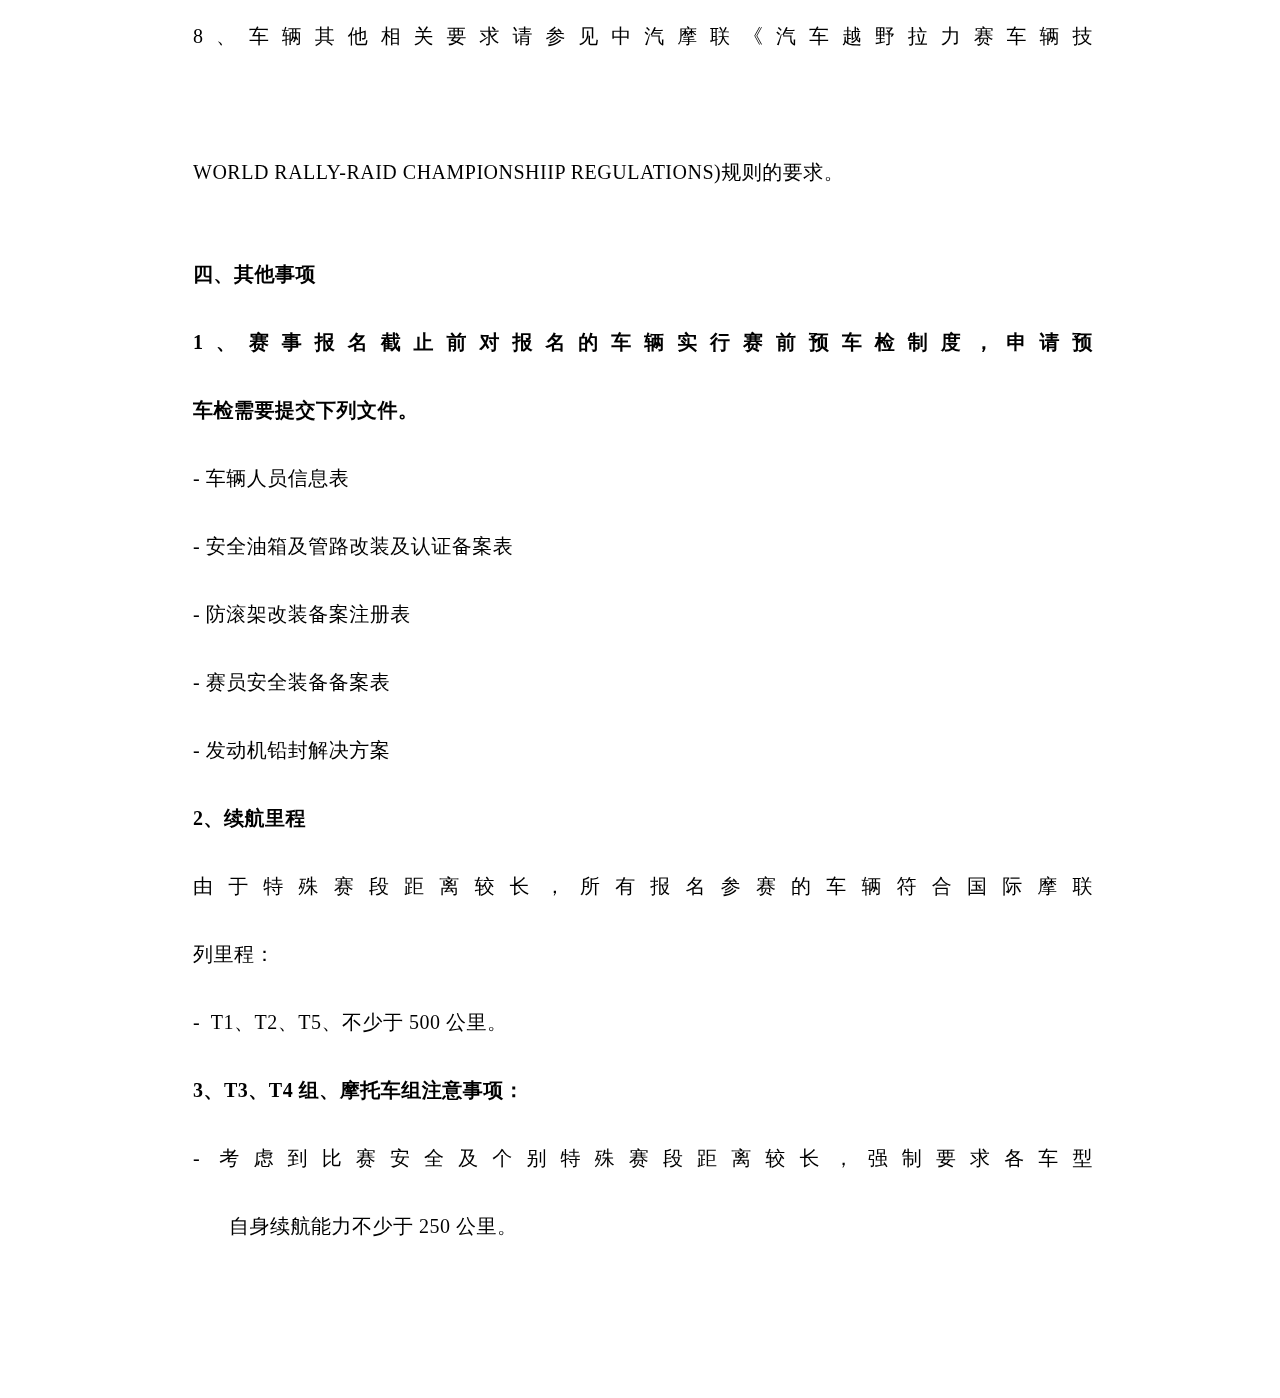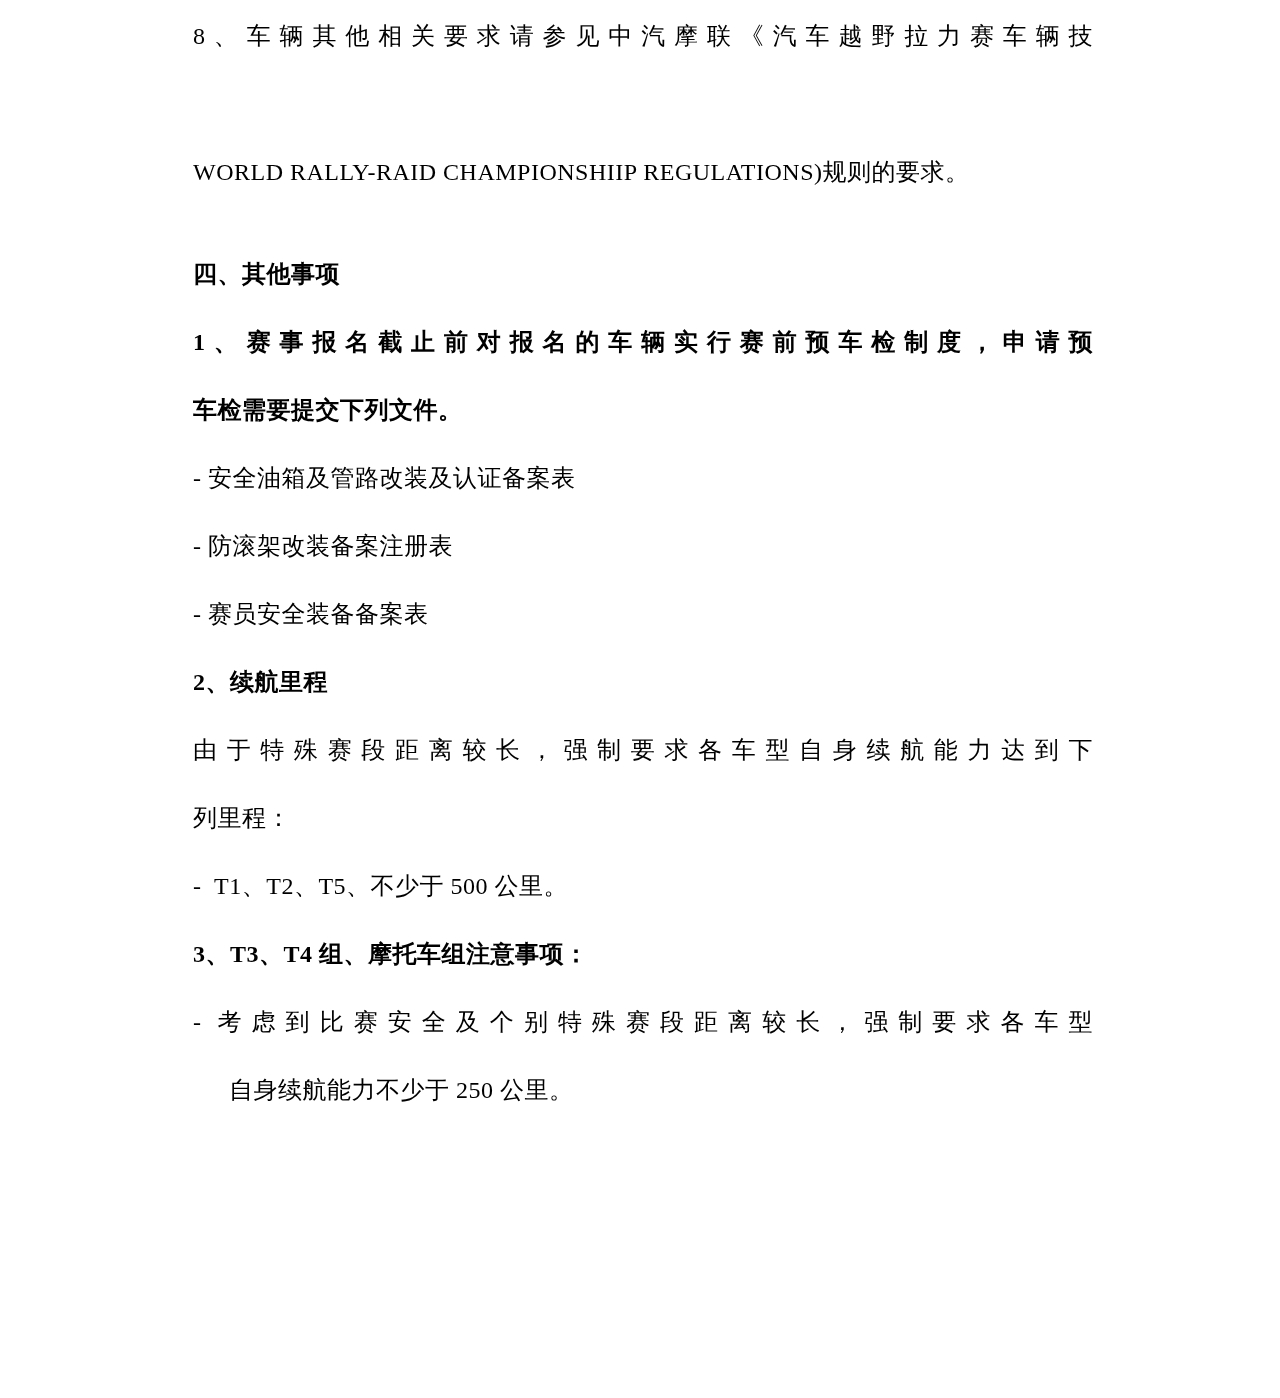--- a/index.html
+++ b/index.html
@@ -11,21 +11,21 @@
   .page {
     width: 1280px;
     height: 1398px;
     background: #ffffff;
     overflow: hidden;
     box-sizing: border-box;
     padding: 2px 187px 0 193px;
     font-family: "Liberation Serif", "DejaVu Serif", serif;
   }
   .line {
-    font-size: 24px;
+    font-size: 20px;
     line-height: 68px;
     white-space: pre-wrap;
     letter-spacing: 0.5px;
   }
   .bold { font-weight: 700; }
   .fill { text-align: justify; text-align-last: justify; }
   .spacer-line { height: 68px; }
   .gap-before { margin-top: 34px; }
   .indent { padding-left: 36px; }
 </style>
@@ -38,26 +38,28 @@
 
   <div class="spacer-line"></div>
 
   <div class="line">WORLD RALLY-RAID CHAMPIONSHIIP REGULATIONS)规则的要求。</div>
 
   <div class="line bold gap-before">四、其他事项</div>
 
   <div class="line bold fill">1、赛事报名截止前对报名的车辆实行赛前预车检制度，申请预</div>
   <div class="line bold">车检需要提交下列文件。</div>
 
+  <div class="line">- 车辆人员信息表</div>
   <div class="line">- 安全油箱及管路改装及认证备案表</div>
   <div class="line">- 防滚架改装备案注册表</div>
   <div class="line">- 赛员安全装备备案表</div>
+  <div class="line">- 发动机铅封解决方案</div>
 
   <div class="line bold">2、续航里程</div>
-  <div class="line fill">由于特殊赛段距离较长，强制要求各车型自身续航能力达到下</div>
+  <div class="line fill">由于特殊赛段距离较长，所有报名参赛的车辆符合国际摩联</div>
   <div class="line">列里程：</div>
   <div class="line">-  T1、T2、T5、不少于 500 公里。</div>
 
   <div class="line bold">3、T3、T4 组、摩托车组注意事项：</div>
   <div class="line fill">- 考虑到比赛安全及个别特殊赛段距离较长，强制要求各车型</div>
   <div class="line indent">自身续航能力不少于 250 公里。</div>
 
 </div>
 
 </body></html>

